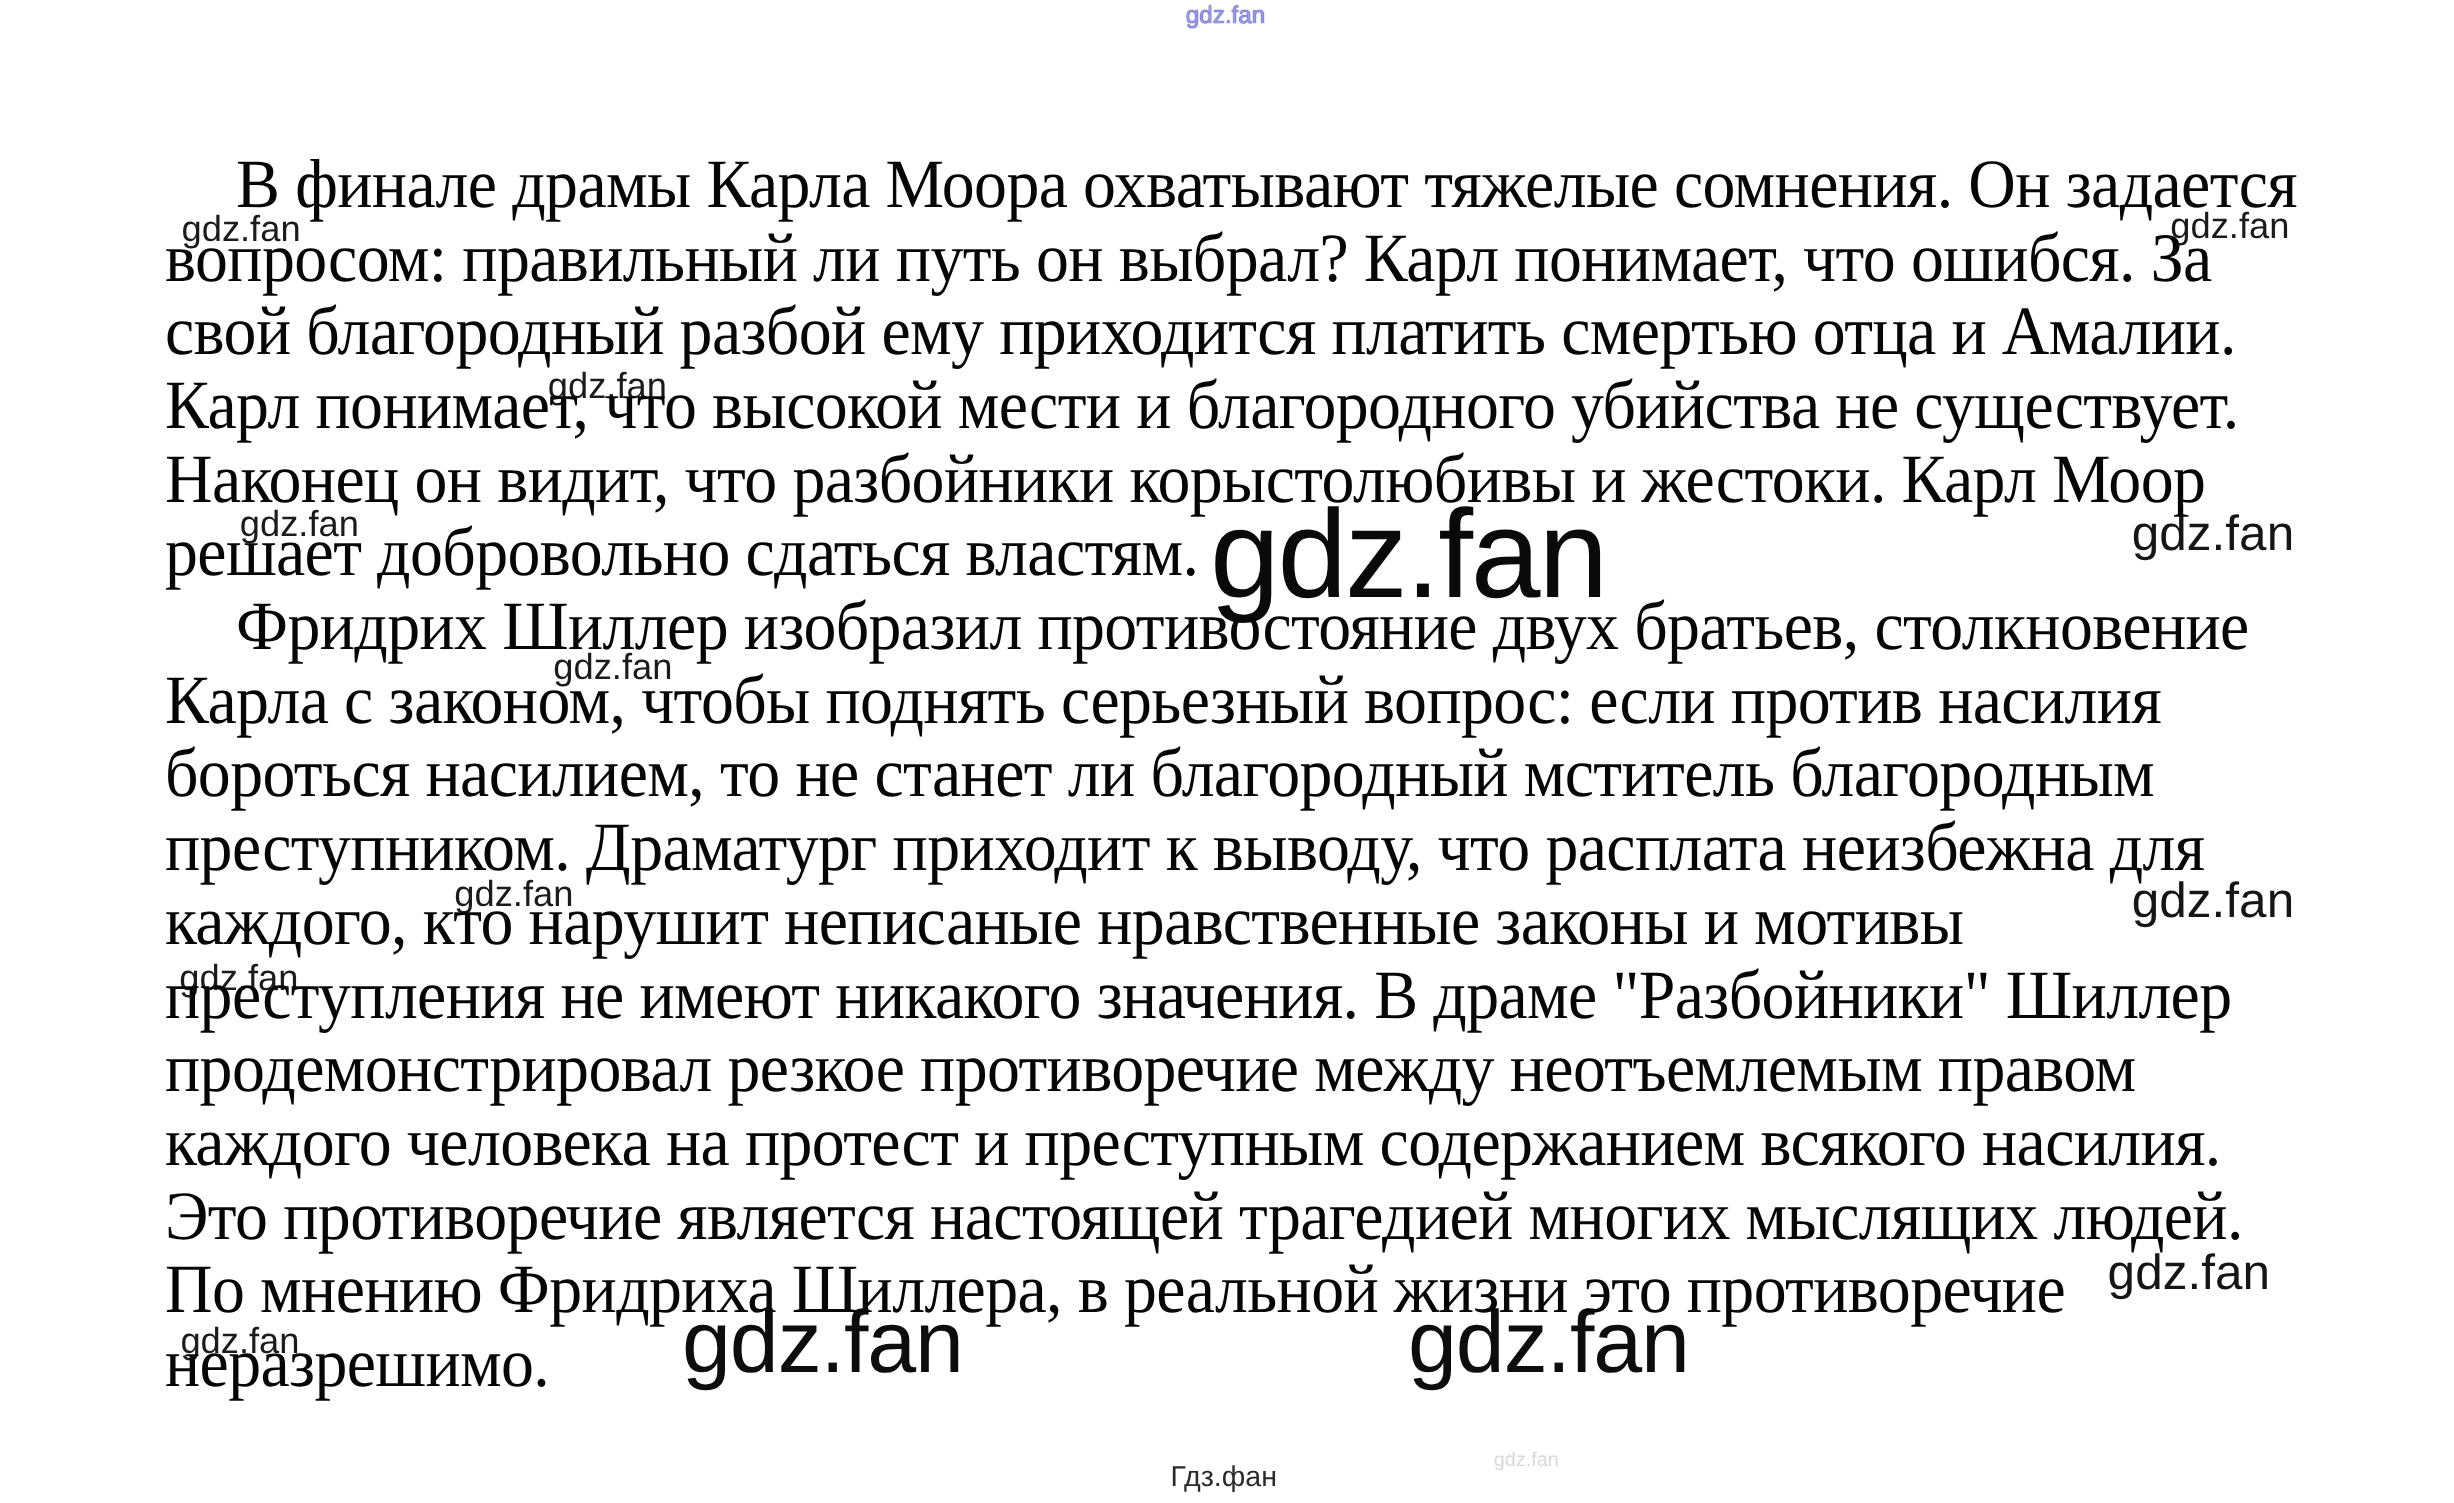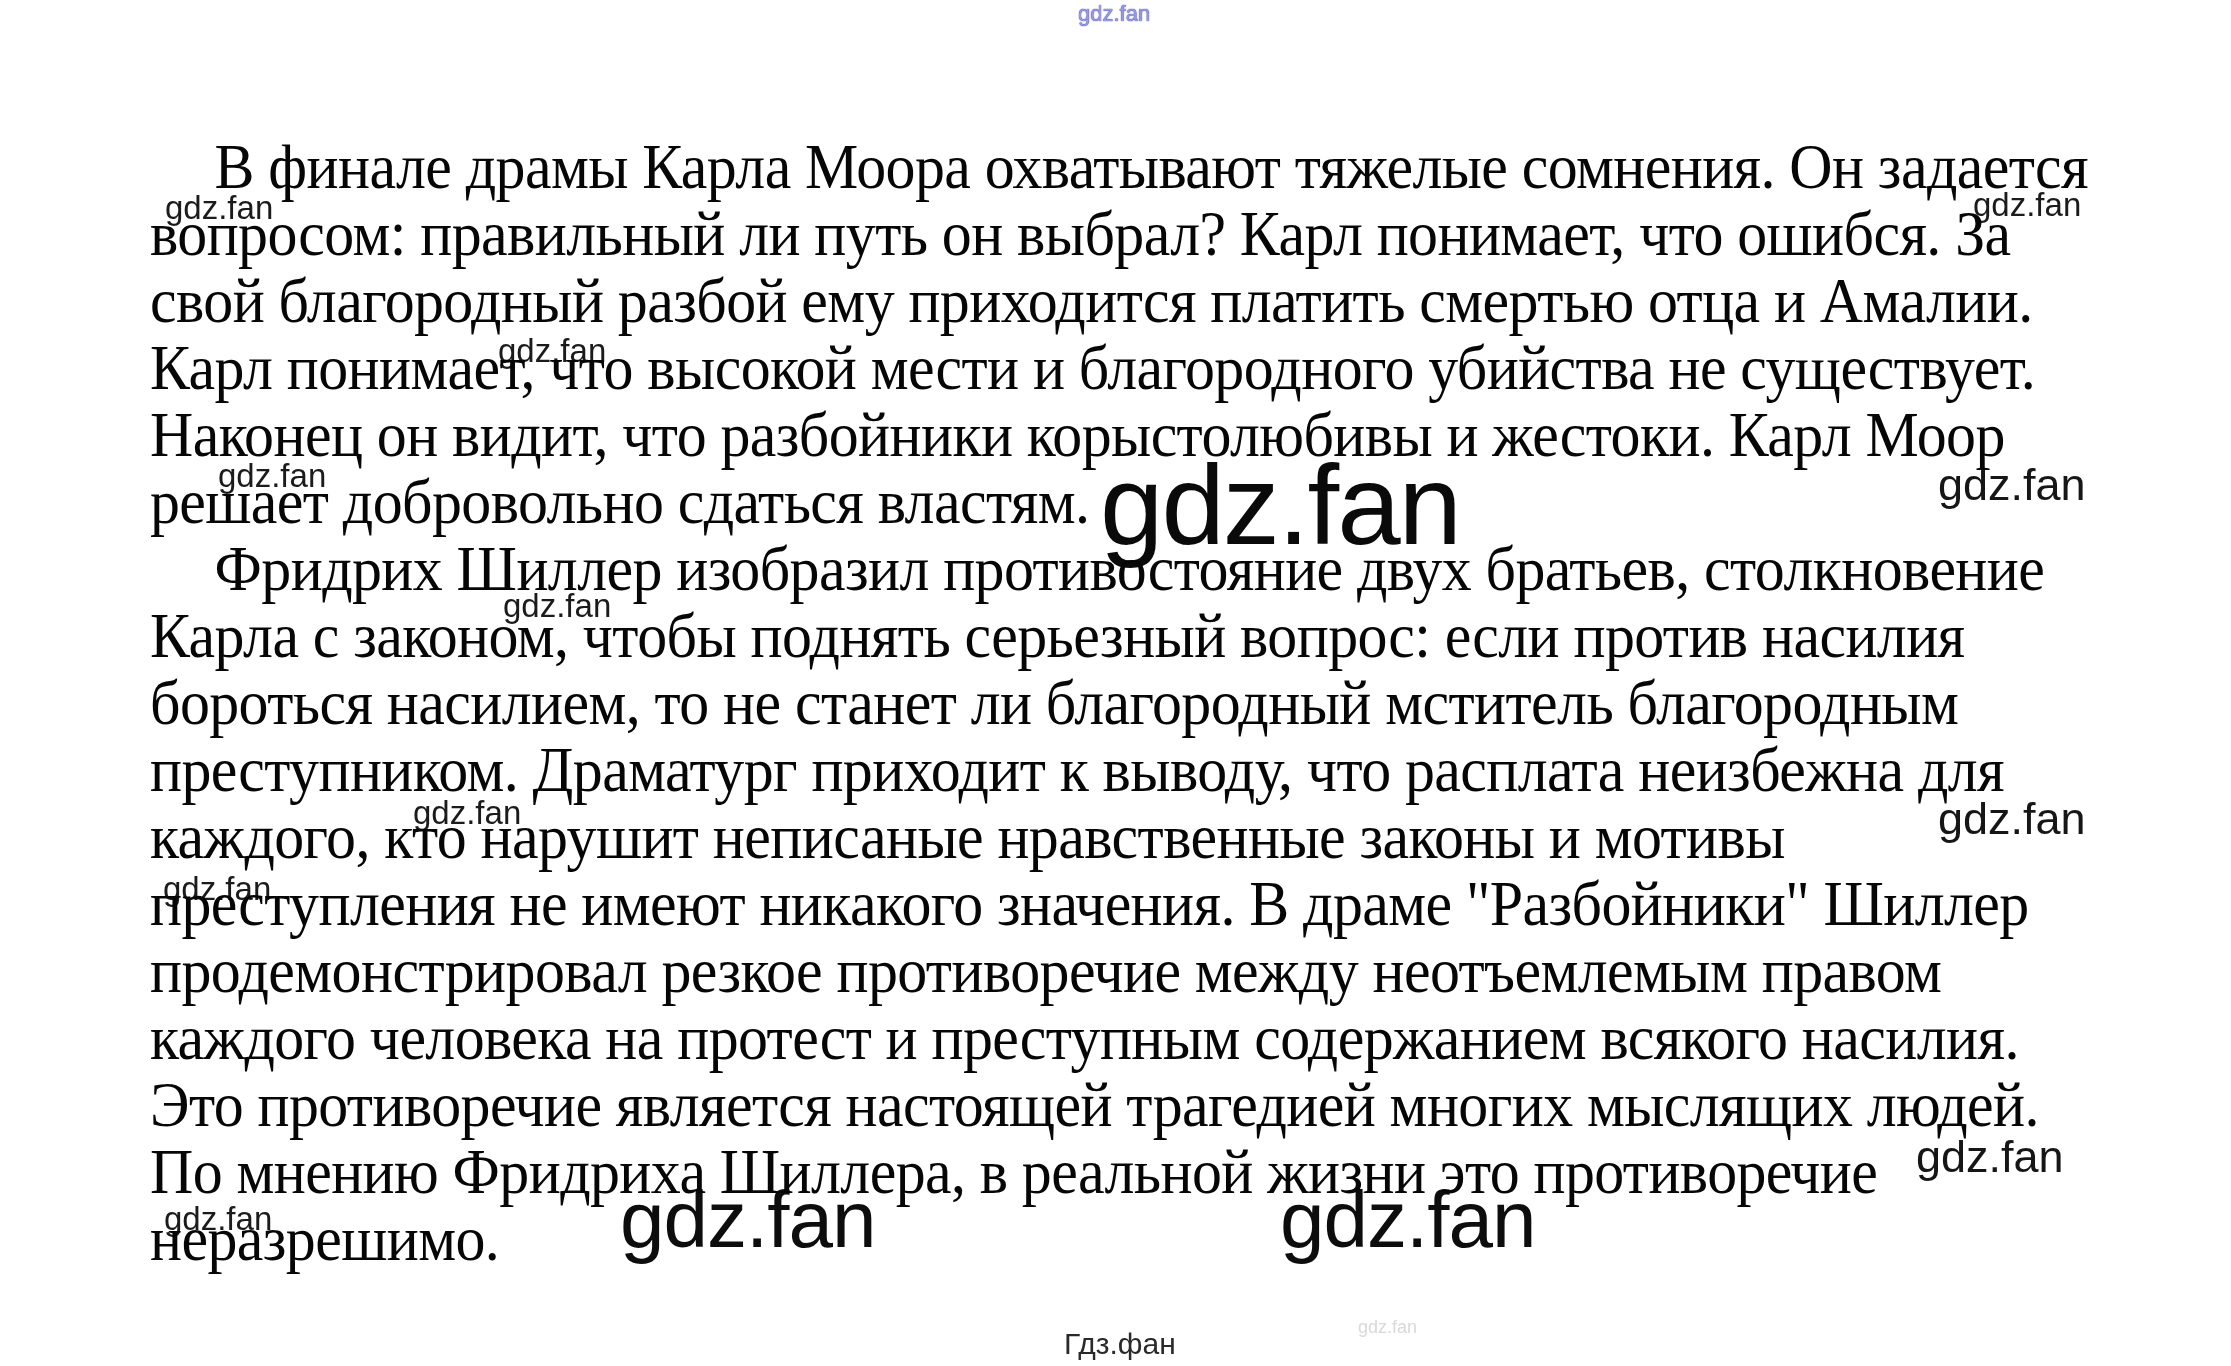--- a/index.html
+++ b/index.html
@@ -43,21 +43,21 @@
   .wm.small   { font-size: 33px; color: #1b1b1b; }
   .wm.small-b { font-size: 45px; color: #161616; }
   .wm.big-mid { font-size: 114px; color: #0a0a0a; letter-spacing: -2px; }
   .wm.big     { font-size: 80px;  color: #0d0d0d; letter-spacing: -1px; }
   .wm.top {
     font-size: 22px;
     color: #9a9ae0;
     text-shadow: 0 0 1px #4646b4, 0 0 1px #4646b4;
   }
   .wm.faint  { font-size: 18px; color: #d9d9d9; }
-  .wm.footer { font-size: 30px; color: #2a2a2a; }
+  .wm.footer { font-size: 26px; color: #2a2a2a; }
 </style>
 </head>
 <body>
 
 <div class="page">
   <div id="watermarks">
       <span class="wm top" style="left: 1078px; top: 3px;">gdz.fan</span>
       <span class="wm small" style="left: 165px; top: 191px;">gdz.fan</span>
       <span class="wm small" style="left: 1973px; top: 188px;">gdz.fan</span>
       <span class="wm small" style="left: 498px; top: 334px;">gdz.fan</span>

